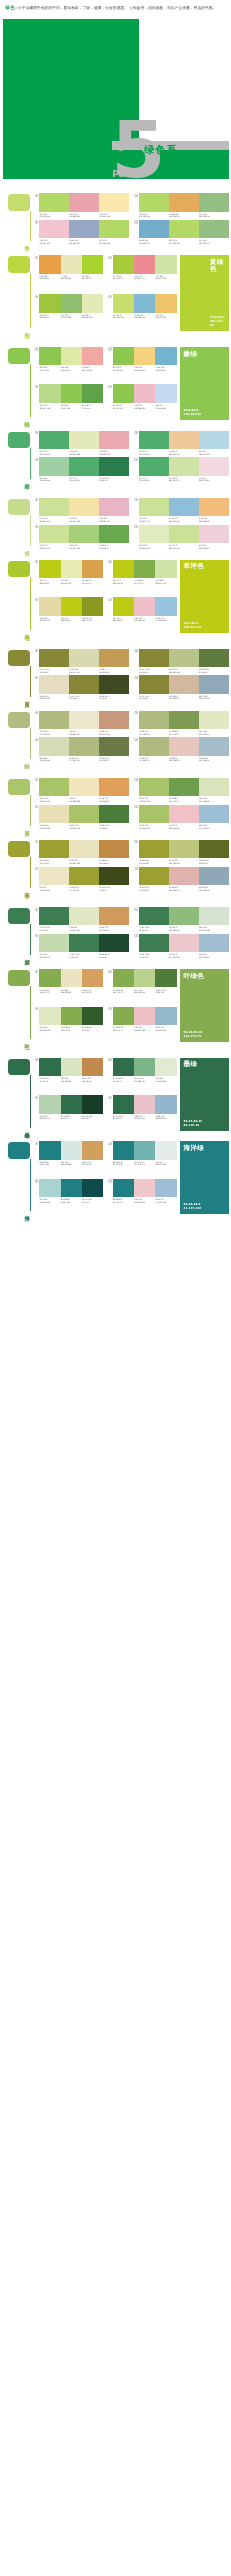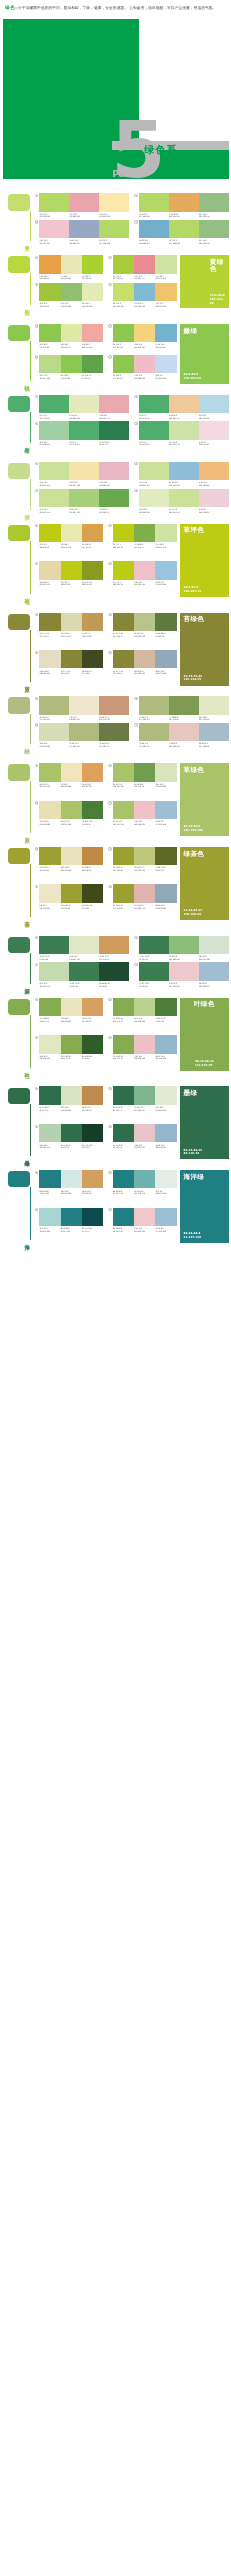--- a/index.html
+++ b/index.html
@@ -388,21 +388,21 @@
                 <b>132-186-212</b>
               </div>
               <div>
                 <b>5-25-65-0</b>
                 <b>240-196-106</b>
               </div>
             </div>
           </div>
         </div>
         <div class="feature">
-          <div class="feature-card" style="background: rgb(180, 210, 50); height: 53px; padding-left: 30px;">
+          <div class="feature-card" style="background: rgb(180, 210, 50); height: 76px; padding-left: 30px;">
             <div class="feature-name">黄绿色</div>
             <div class="feature-spacer"></div>
             <div class="feature-codes">
               <div>25-0-90-0</div>
               <div>207-220-40</div>
             </div>
           </div>
         </div>
       </div>
       <div class="bigsep"></div>
@@ -496,21 +496,21 @@
                 <b>239-188-200</b>
               </div>
               <div>
                 <b>22-8-2-0</b>
                 <b>197-218-240</b>
               </div>
             </div>
           </div>
         </div>
         <div class="feature">
-          <div class="feature-card" style="background: rgb(140, 200, 79); height: 60px;">
+          <div class="feature-card" style="background: rgb(140, 200, 79); height: 73px;">
             <div class="feature-name">嫩绿</div>
             <div class="feature-spacer"></div>
             <div class="feature-codes">
               <div>40-0-80-0</div>
               <div>170-207-82</div>
             </div>
           </div>
         </div>
       </div>
       <div class="sep"></div>
@@ -907,30 +907,20 @@
                 <b>18-30-38-0</b>
                 <b>211-184-160</b>
               </div>
               <div>
                 <b>48-25-20-0</b>
                 <b>143-169-184</b>
               </div>
             </div>
           </div>
         </div>
-        <div class="feature">
-          <div class="feature-card" style="background: rgb(135, 134, 55); height: 73px;">
-            <div class="feature-name">苔绿色</div>
-            <div class="feature-spacer"></div>
-            <div class="feature-codes">
-              <div>25-15-75-45</div>
-              <div>135-134-55</div>
-            </div>
-          </div>
-        </div>
       </div>
       <div class="sep"></div>
       <div class="season-group">
         <div class="rail">
           <div class="rail-chip" style="background: rgb(178, 187, 128);"></div>
           <div class="rail-line" style="background: rgb(175, 186, 127);"></div>
           <div class="rail-season" style="color: rgb(175, 186, 127);">枯叶</div>
         </div>
         <div class="combos">
           <div class="combo">
@@ -1113,30 +1103,20 @@
                 <b>2-30-12-0</b>
                 <b>240-194-200</b>
               </div>
               <div>
                 <b>40-12-8-0</b>
                 <b>157-191-214</b>
               </div>
             </div>
           </div>
         </div>
-        <div class="feature">
-          <div class="feature-card" style="background: rgb(169, 195, 104); height: 73px;">
-            <div class="feature-name">草绿色</div>
-            <div class="feature-spacer"></div>
-            <div class="feature-codes">
-              <div>40-10-70-0</div>
-              <div>169-195-104</div>
-            </div>
-          </div>
-        </div>
       </div>
       <div class="sep"></div>
       <div class="season-group">
         <div class="rail">
           <div class="rail-chip" style="background: rgb(158, 162, 49);"></div>
           <div class="rail-line" style="background: rgb(156, 160, 49);"></div>
           <div class="rail-season" style="color: rgb(156, 160, 49);">茶香</div>
         </div>
         <div class="combos">
           <div class="combo">
@@ -1221,30 +1201,20 @@
                 <b>10-34-28-0</b>
                 <b>223-180-174</b>
               </div>
               <div>
                 <b>48-24-20-0</b>
                 <b>143-168-182</b>
               </div>
             </div>
           </div>
         </div>
-        <div class="feature">
-          <div class="feature-card" style="background: rgb(156, 160, 49); height: 73px;">
-            <div class="feature-name">绿茶色</div>
-            <div class="feature-spacer"></div>
-            <div class="feature-codes">
-              <div>31-14-85-27</div>
-              <div>156-160-49</div>
-            </div>
-          </div>
-        </div>
       </div>
       <div class="bigsep"></div>
       <div class="season-group">
         <div class="rail">
           <div class="rail-chip" style="background: rgb(61, 125, 82);"></div>
           <div class="rail-line" style="background: rgb(61, 125, 82);"></div>
           <div class="rail-season" style="color: rgb(61, 125, 82);">深林</div>
         </div>
         <div class="combos">
           <div class="combo">
@@ -1428,21 +1398,21 @@
                 <b>238-192-198</b>
               </div>
               <div>
                 <b>44-16-12-0</b>
                 <b>146-184-204</b>
               </div>
             </div>
           </div>
         </div>
         <div class="feature">
-          <div class="feature-card" style="background: rgb(133, 173, 79); height: 73px; align-items: center;">
+          <div class="feature-card" style="background: rgb(133, 173, 79); height: 73px;">
             <div class="feature-name">叶绿色</div>
             <div class="feature-spacer"></div>
             <div class="feature-codes">
               <div>50-10-80-10</div>
               <div>133-173-79</div>
             </div>
           </div>
         </div>
       </div>
       <div class="bigsep"></div>

